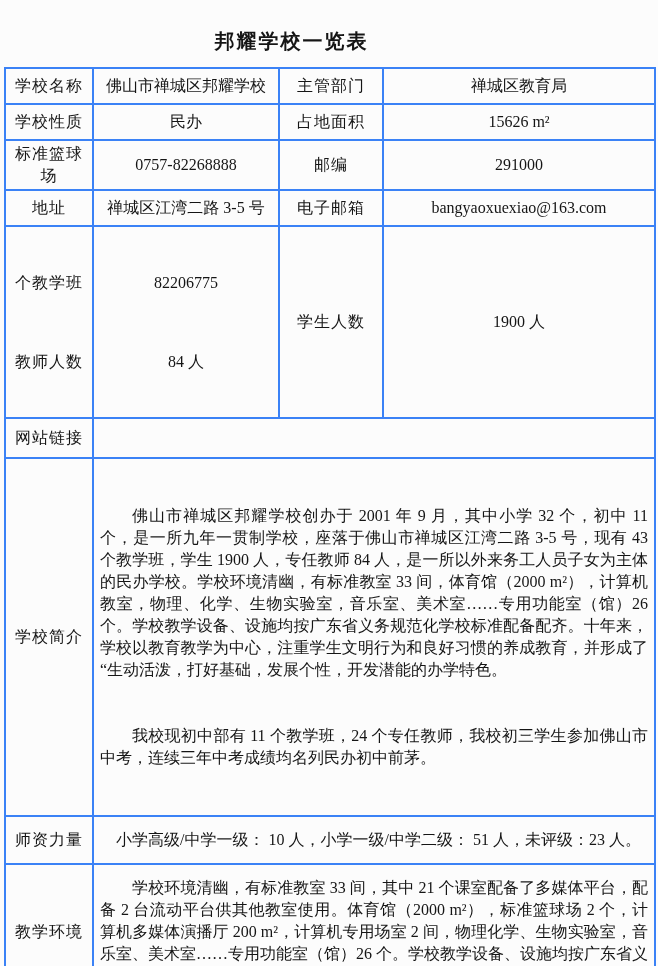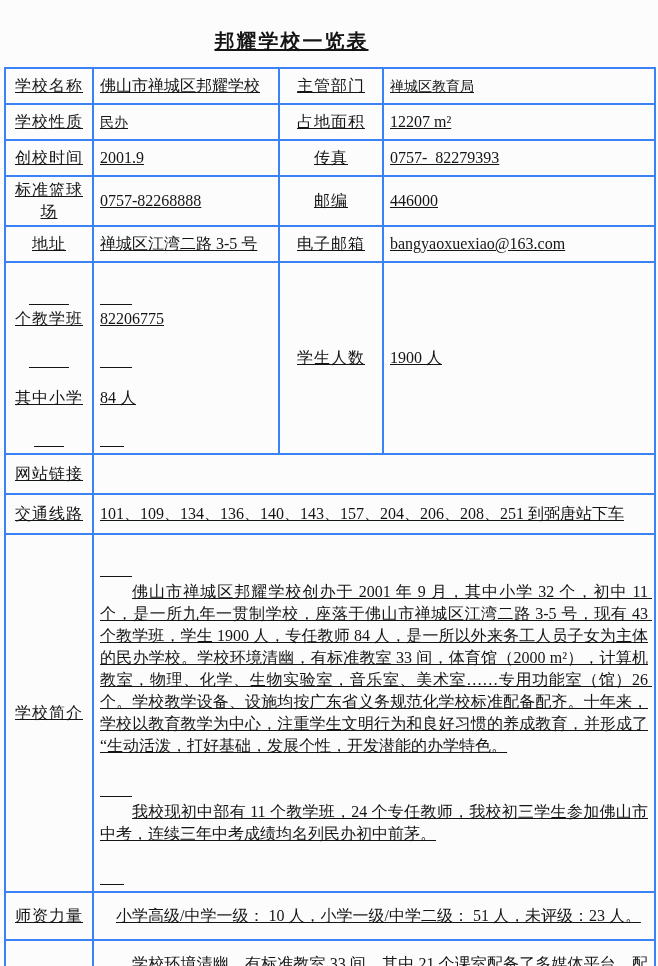--- a/index.html
+++ b/index.html
@@ -3,21 +3,21 @@
 <meta charset="utf-8">
 <style>
   html,body{margin:0;padding:0;}
   body{
     width:658px;height:966px;
     background:#fcfcfc;
     color:#151515;
     font-family:"Liberation Serif","DejaVu Serif",serif;
     overflow:hidden;
   }
-  .page{width:583px;height:966px;position:relative;text-decoration:underline;}
+  .page{width:583px;height:966px;position:relative;}
   .doc-title{
     text-align:center;
     font-size:20px;
     font-weight:bold;
     letter-spacing:2px;
     padding-top:28px;
     padding-bottom:12px;
   }
   table.sheet{
     width:650px;
@@ -31,24 +31,24 @@
     padding:2px 6px;
     vertical-align:middle;
     overflow:hidden;
     white-space:pre-wrap;
     line-height:22px;
   }
   td.lab{
     text-align:center;
     letter-spacing:1px;
   }
-  td.val{}
+  td.val{text-align:center;}
   td.val-left{
-    text-align:left;
-    font-size:14px;
+    text-align:center;
+    font-size:16px;
     font-family:"Liberation Sans","DejaVu Sans",sans-serif;
     padding-left:10px;
   }
   td.top{vertical-align:top;padding-top:9px;}
   .dual div{line-height:19px;}
   .dual div + div{margin-top:16px;}
   td.para{
     text-align:left;
     padding:4px 8px;
     line-height:26px;
@@ -84,66 +84,56 @@
       <td class="lab">学校名称</td>
       <td class="val">佛山市禅城区邦耀学校</td>
       <td class="lab">主管部门</td>
       <td class="val-left">禅城区教育局</td>
     </tr>
 
     <tr class="r34">
       <td class="lab">学校性质</td>
       <td class="val-left">民办</td>
       <td class="lab">占地面积</td>
-      <td class="val">12207 m²</td>
+      <td class="val">15626 m²</td>
     </tr>
 
-    <tr class="r34">
-      <td class="lab">创校时间</td>
-      <td class="val">2001.9</td>
-      <td class="lab">传真</td>
-      <td class="val">0757-  82279393</td>
-    </tr>
 
     <tr class="r34">
       <td class="lab">标准篮球场</td>
       <td class="val">0757-82268888</td>
       <td class="lab">邮编</td>
-      <td class="val">446000</td>
+      <td class="val">291000</td>
     </tr>
 
     <tr class="r34">
       <td class="lab">地址</td>
       <td class="val">禅城区江湾二路 3-5 号</td>
       <td class="lab">电子邮箱</td>
       <td class="val">bangyaoxuexiao@163.com</td>
     </tr>
 
     <tr class="r68">
       <td class="lab top dual">
         <div>个教学班</div>
-        <div>其中小学</div>
+        <div>教师人数</div>
       </td>
       <td class="val top dual">
         <div>82206775</div>
         <div>84 人</div>
       </td>
       <td class="lab top">学生人数</td>
       <td class="val top">1900 人</td>
     </tr>
 
     <tr class="r38">
       <td class="lab">网站链接</td>
       <td class="val" colspan="3"></td>
     </tr>
 
-    <tr class="r38">
-      <td class="lab">交通线路</td>
-      <td class="val" colspan="3">101、109、134、136、140、143、157、204、206、208、251 到弼唐站下车</td>
-    </tr>
 
     <tr class="r242">
       <td class="lab">学校简介</td>
       <td class="para" colspan="3">
         <div class="indent">佛山市禅城区邦耀学校创办于 2001 年 9 月，其中小学 32 个，初中 11 个，是一所九年一贯制学校，座落于佛山市禅城区江湾二路 3-5 号，现有 43 个教学班，学生 1900 人，专任教师 84 人，是一所以外来务工人员子女为主体的民办学校。学校环境清幽，有标准教室 33 间，体育馆（2000 m²），计算机教室，物理、化学、生物实验室，音乐室、美术室……专用功能室（馆）26 个。学校教学设备、设施均按广东省义务规范化学校标准配备配齐。十年来，学校以教育教学为中心，注重学生文明行为和良好习惯的养成教育，并形成了“生动活泼，打好基础，发展个性，开发潜能的办学特色。</div>
         <div class="indent">我校现初中部有 11 个教学班，24 个专任教师，我校初三学生参加佛山市中考，连续三年中考成绩均名列民办初中前茅。</div>
       </td>
     </tr>
 
     <tr class="r46">

